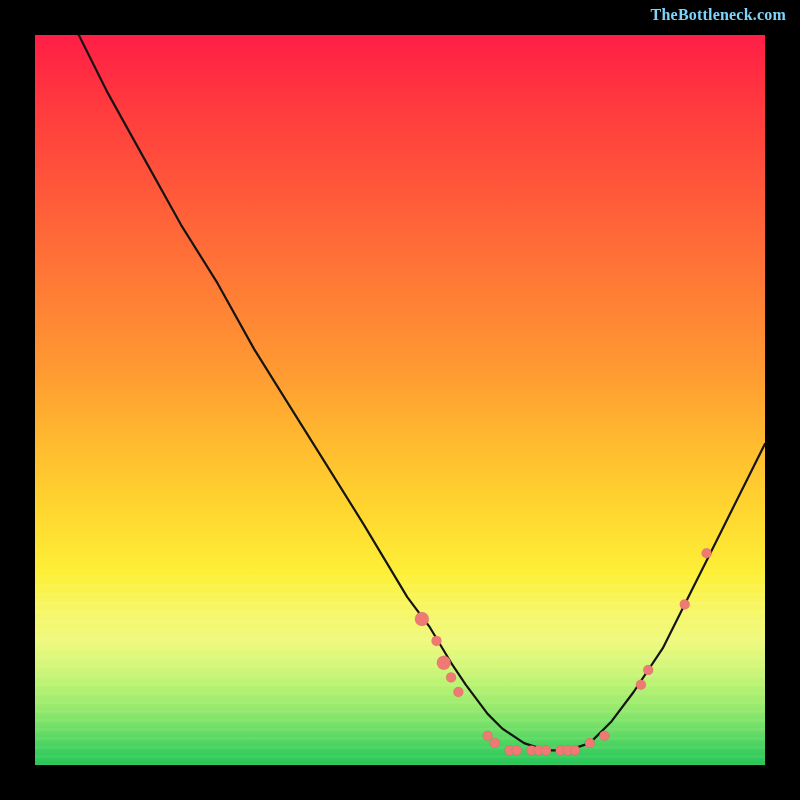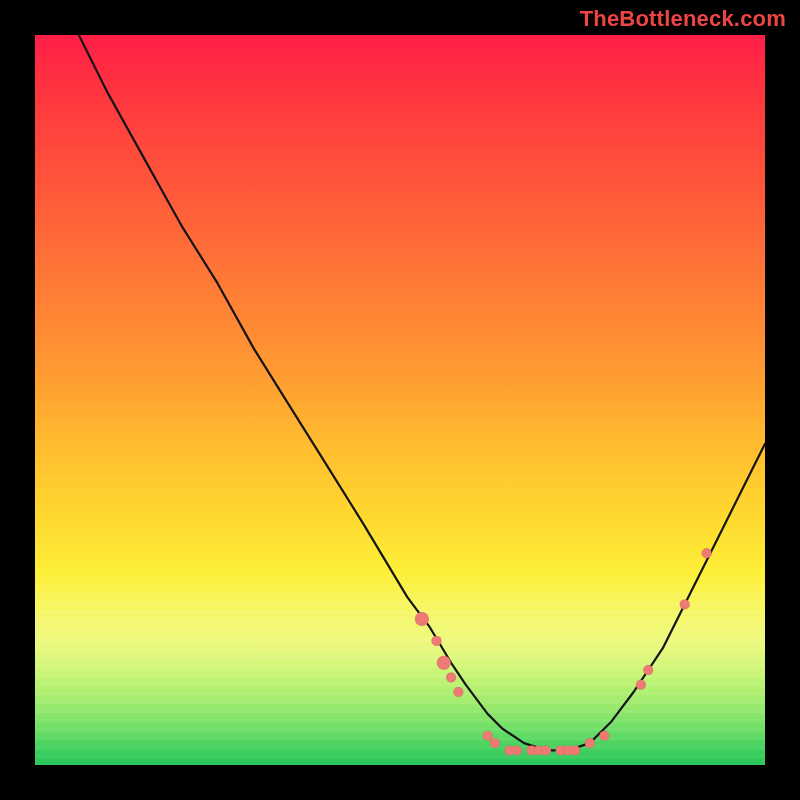--- a/index.html
+++ b/index.html
@@ -14,25 +14,26 @@
   .frame {
     position: relative;
     width: 800px;
     height: 800px;
     background: #000000;
   }
   .watermark {
     position: absolute;
     top: 6px;
     right: 14px;
-    color: #ef4444;
-    font-size: 22px;
+    color: #7dd3fc;
+    font-size: 16px;
     font-weight: 600;
     letter-spacing: 0.2px;
     user-select: none;
+    font-family: Liberation Serif, serif;
   }
   .plot-area {
     position: absolute;
     left: 35px;
     top: 35px;
     width: 730px;
     height: 730px;
     overflow: hidden;
   }
   .gradient-bg {

